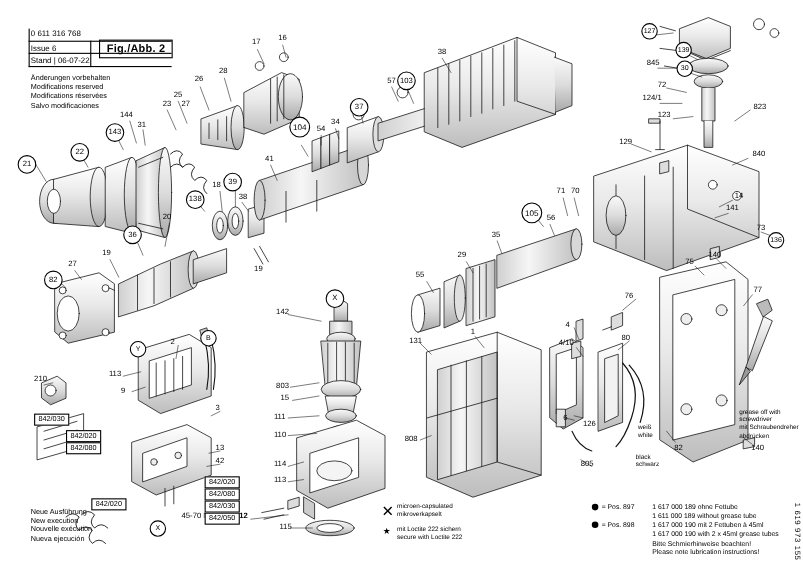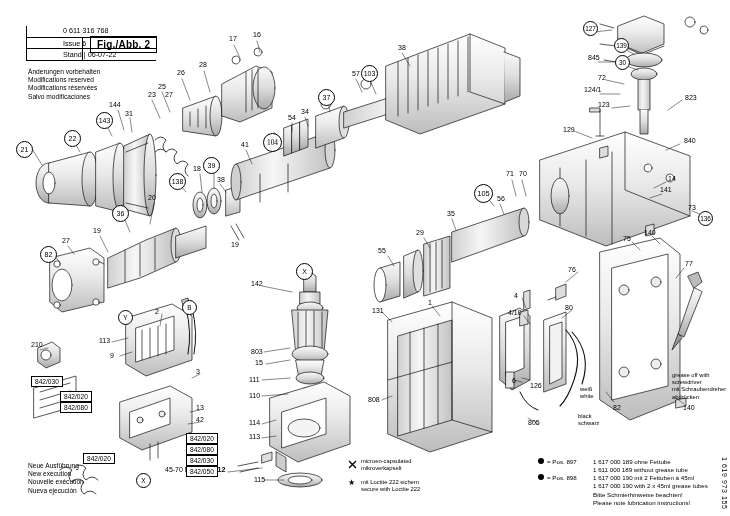--- a/index.html
+++ b/index.html
@@ -6,21 +6,21 @@
   body{
     width:730px;height:516px;
     background:#ffffff;
     font-family:"Liberation Sans", sans-serif;
     color:#000;
     position:relative;
     overflow:hidden;
   }
   #sheet{position:absolute;left:0;top:0;width:730px;height:516px;}
   .abs{position:absolute;}
-  .hdr{font-size:7.2px;line-height:9px;margin-left:35px;}
+  .hdr{font-size:7.2px;line-height:9px;}
   .box-fig{
     border:1.2px solid #000;
     padding:2px 6px;
     font-size:10px;
     font-weight:bold;
     letter-spacing:.2px;
   }
   .rule{background:#000;}
   .small{font-size:6.6px;line-height:8.2px;}
   .tiny{font-size:5.8px;line-height:7.2px;}
@@ -402,21 +402,21 @@
   <div class="abs circ" style="left:203px;top:157px;">39</div>
   <div class="abs lbl" style="left:217px;top:176px;">38</div>
   <div class="abs lbl" style="left:231px;top:241px;">19</div>
   <div class="abs lbl" style="left:93px;top:227px;">19</div>
   <div class="abs lbl" style="left:148px;top:194px;">20</div>
   <div class="abs circ" style="left:112px;top:205px;">36</div>
   <div class="abs circ" style="left:40px;top:246px;">82</div>
   <div class="abs lbl" style="left:62px;top:237px;">27</div>
 
   <div class="abs lbl" style="left:241px;top:141px;">41</div>
-  <div class="abs circ big" style="left:263px;top:133px;font-family:Liberation Serif, serif;">104</div>
+  <div class="abs circ big" style="left:263px;top:106px;">104</div>
   <div class="abs lbl" style="left:288px;top:114px;">54</div>
   <div class="abs lbl" style="left:301px;top:108px;">34</div>
   <div class="abs circ" style="left:318px;top:89px;">37</div>
   <div class="abs lbl" style="left:352px;top:70px;">57</div>
   <div class="abs circ" style="left:361px;top:65px;">103</div>
   <div class="abs lbl" style="left:398px;top:44px;">38</div>
 
   <div class="abs circ big" style="left:474px;top:184px;">105</div>
   <div class="abs lbl" style="left:497px;top:195px;">56</div>
   <div class="abs lbl" style="left:506px;top:170px;">71</div>

